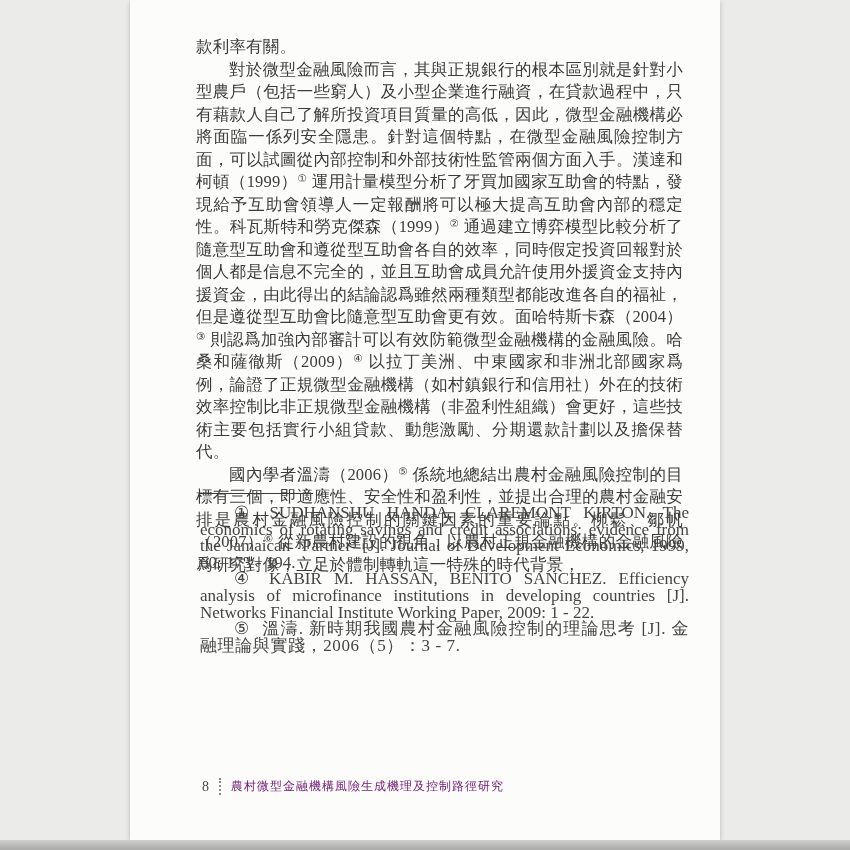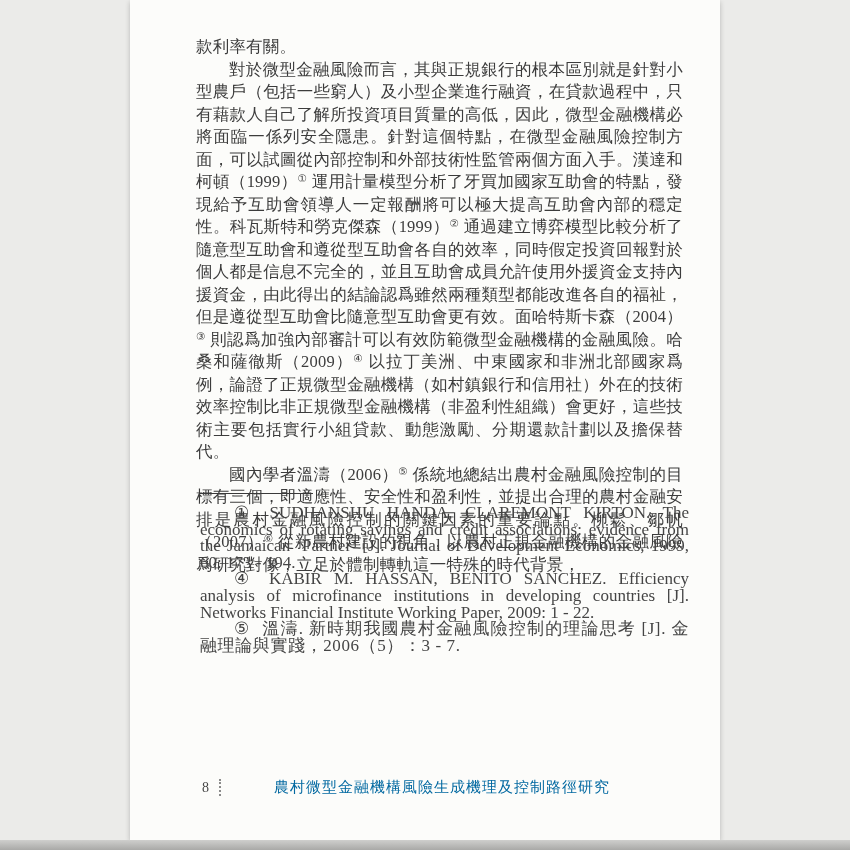--- a/index.html
+++ b/index.html
@@ -89,24 +89,23 @@
     margin-right: 10px;
   }
   .footer-divider {
     display: inline-block;
     width: 0;
     height: 17px;
     border-left: 2px dotted #8a8a8a;
     margin-right: 10px;
   }
   .running-title {
-    font-size: 15px;
+    font-size: 12px;
     letter-spacing: 1px;
-    color: #0369a1;
-    margin-left: 43px;
+    color: #701a75;
   }
   .bottom-shade {
     position: absolute;
     left: 0;
     top: 840px;
     width: 850px;
     height: 10px;
     background: linear-gradient(#cfcfcd, #a9a9a7);
   }
 </style>

